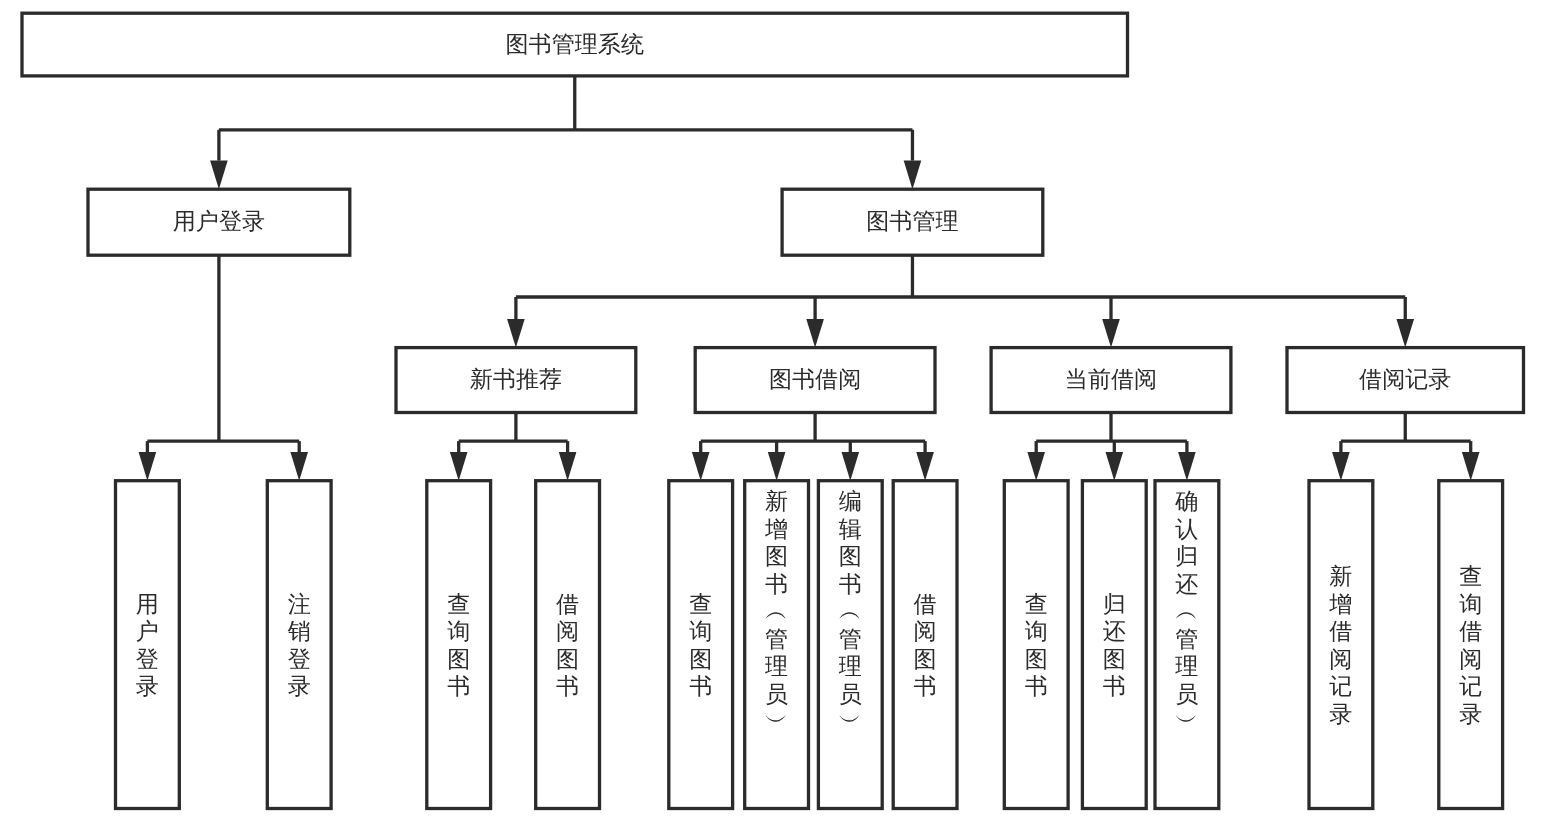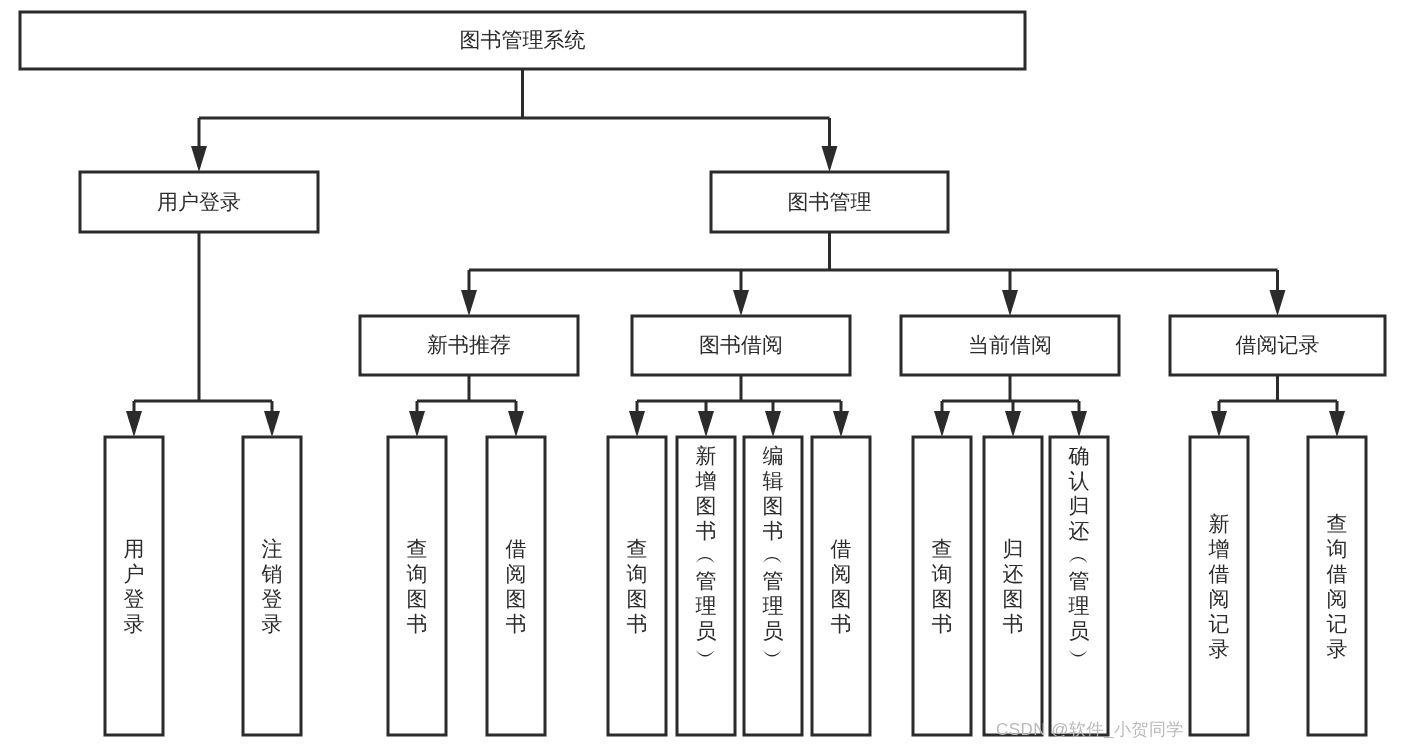--- a/index.html
+++ b/index.html
@@ -215,14 +215,13 @@
         <g>
           <rect x="1190" y="437" width="58" height="298" class="node-box"></rect>
           <text x="1219" y="531" class="node-label-v"><tspan x="1219" dy="0">新</tspan><tspan x="1219" dy="25">增</tspan><tspan x="1219" dy="25">借</tspan><tspan x="1219" dy="25">阅</tspan><tspan x="1219" dy="25">记</tspan><tspan x="1219" dy="25">录</tspan></text>
         </g>
         <g>
           <rect x="1308" y="437" width="58" height="298" class="node-box"></rect>
           <text x="1337" y="531" class="node-label-v"><tspan x="1337" dy="0">查</tspan><tspan x="1337" dy="25">询</tspan><tspan x="1337" dy="25">借</tspan><tspan x="1337" dy="25">阅</tspan><tspan x="1337" dy="25">记</tspan><tspan x="1337" dy="25">录</tspan></text>
         </g>
       </g>
   </svg>
-  <div class="watermark">CSDN @软件_小贺同学</div>
 </div>
 
 </body></html>

